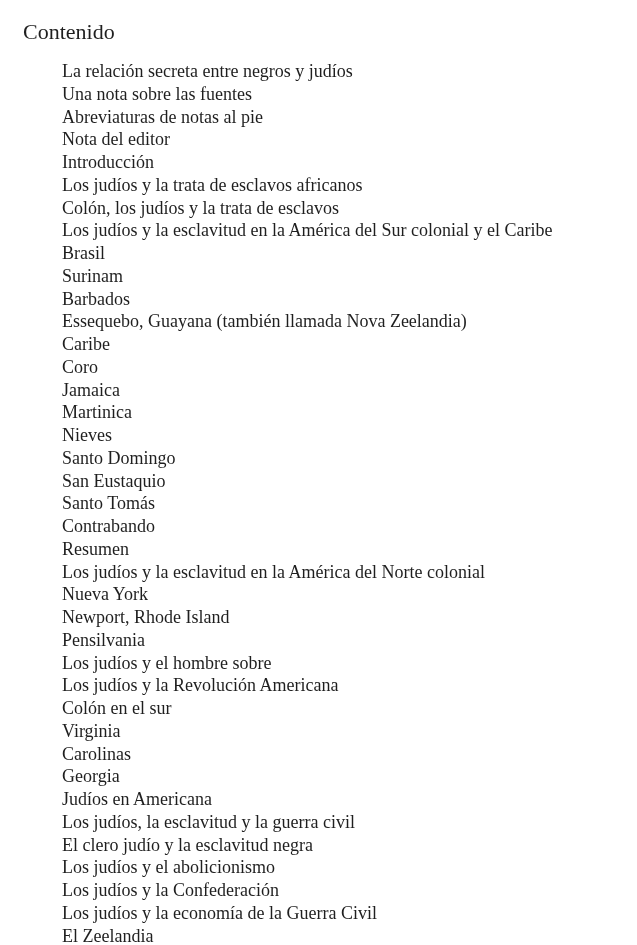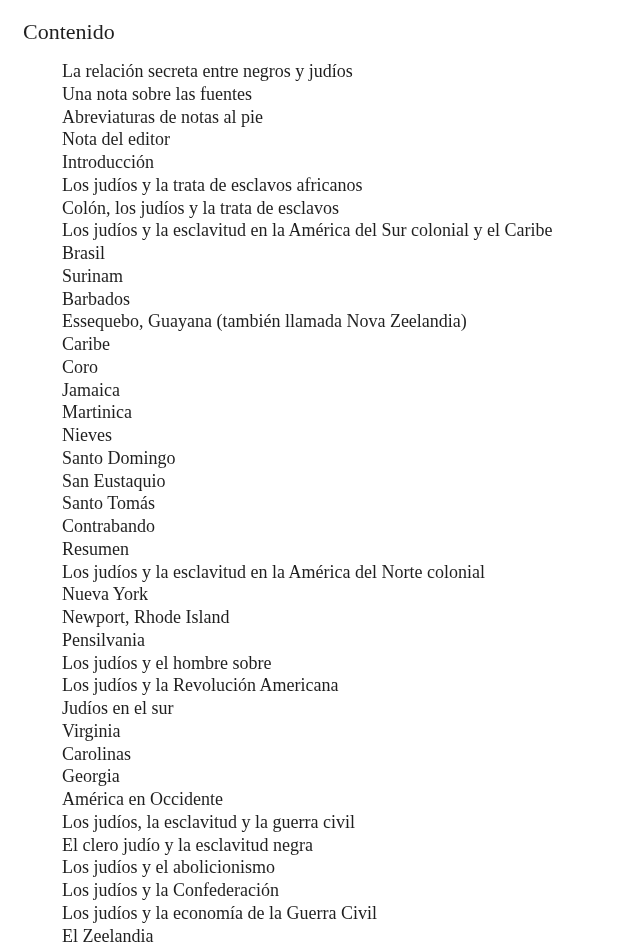--- a/index.html
+++ b/index.html
@@ -68,25 +68,25 @@
       <li>San Eustaquio</li>
       <li>Santo Tomás</li>
       <li>Contrabando</li>
       <li>Resumen</li>
       <li>Los judíos y la esclavitud en la América del Norte colonial</li>
       <li>Nueva York</li>
       <li>Newport, Rhode Island</li>
       <li>Pensilvania</li>
       <li>Los judíos y el hombre sobre</li>
       <li>Los judíos y la Revolución Americana</li>
-      <li>Judíos en el sur</li>
+      <li>Colón en el sur</li>
       <li>Virginia</li>
       <li>Carolinas</li>
       <li>Georgia</li>
-      <li>América en Occidente</li>
+      <li>Judíos en Americana</li>
       <li>Los judíos, la esclavitud y la guerra civil</li>
       <li>El clero judío y la esclavitud negra</li>
       <li>Los judíos y el abolicionismo</li>
       <li>Los judíos y la Confederación</li>
       <li>Los judíos y la economía de la Guerra Civil</li>
       <li>El Zeelandia</li>
     </ul>
 </div>
 
 </body></html>

